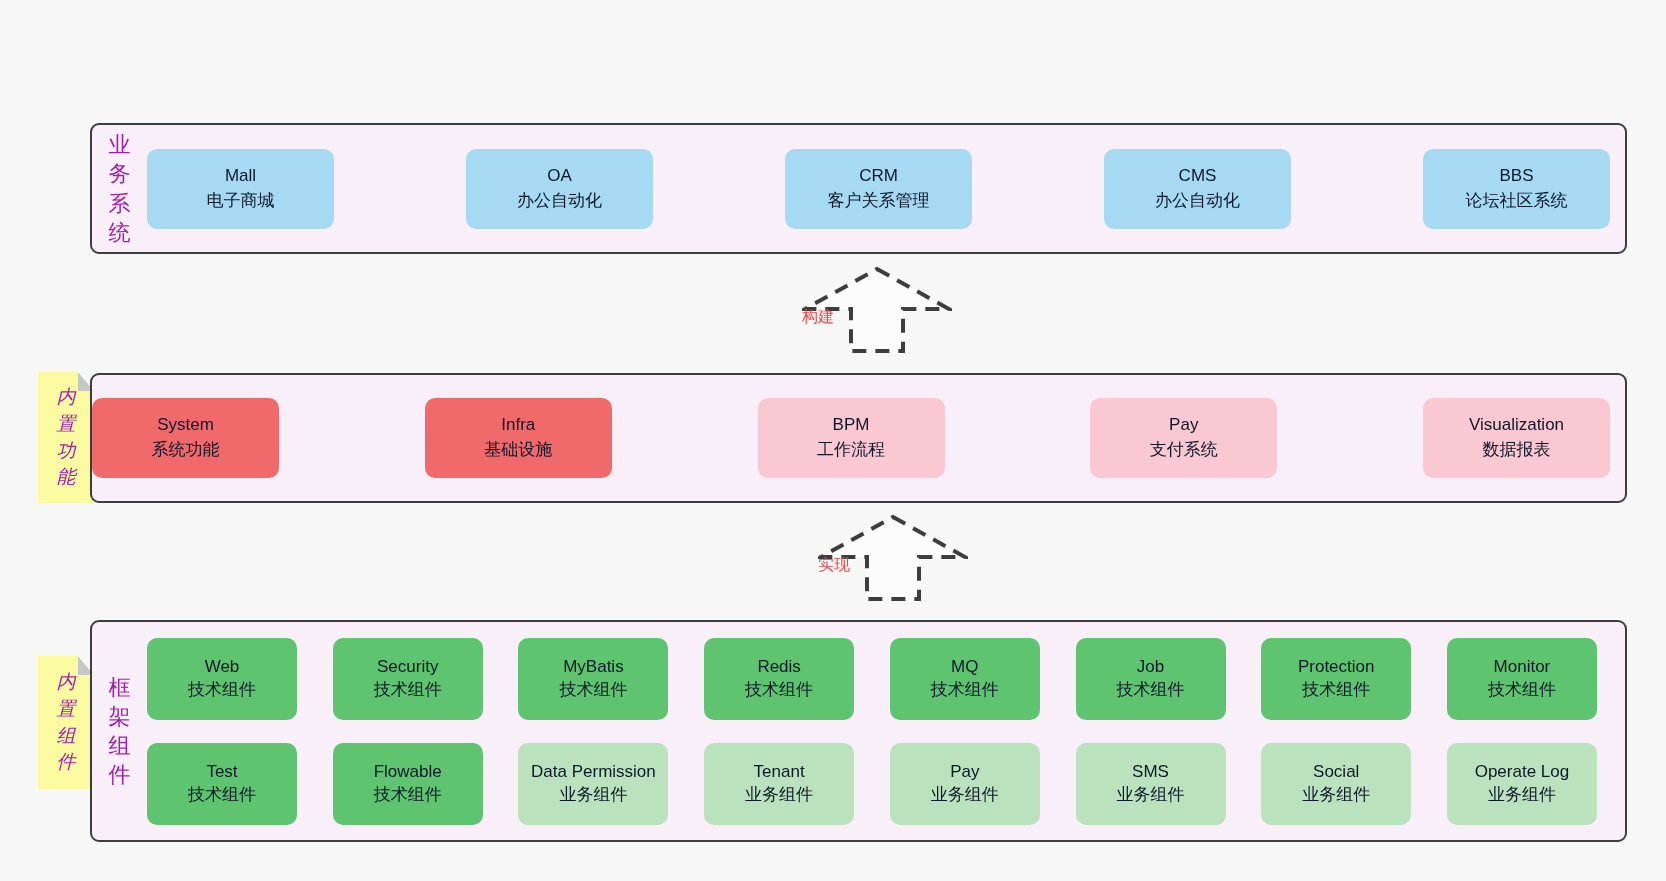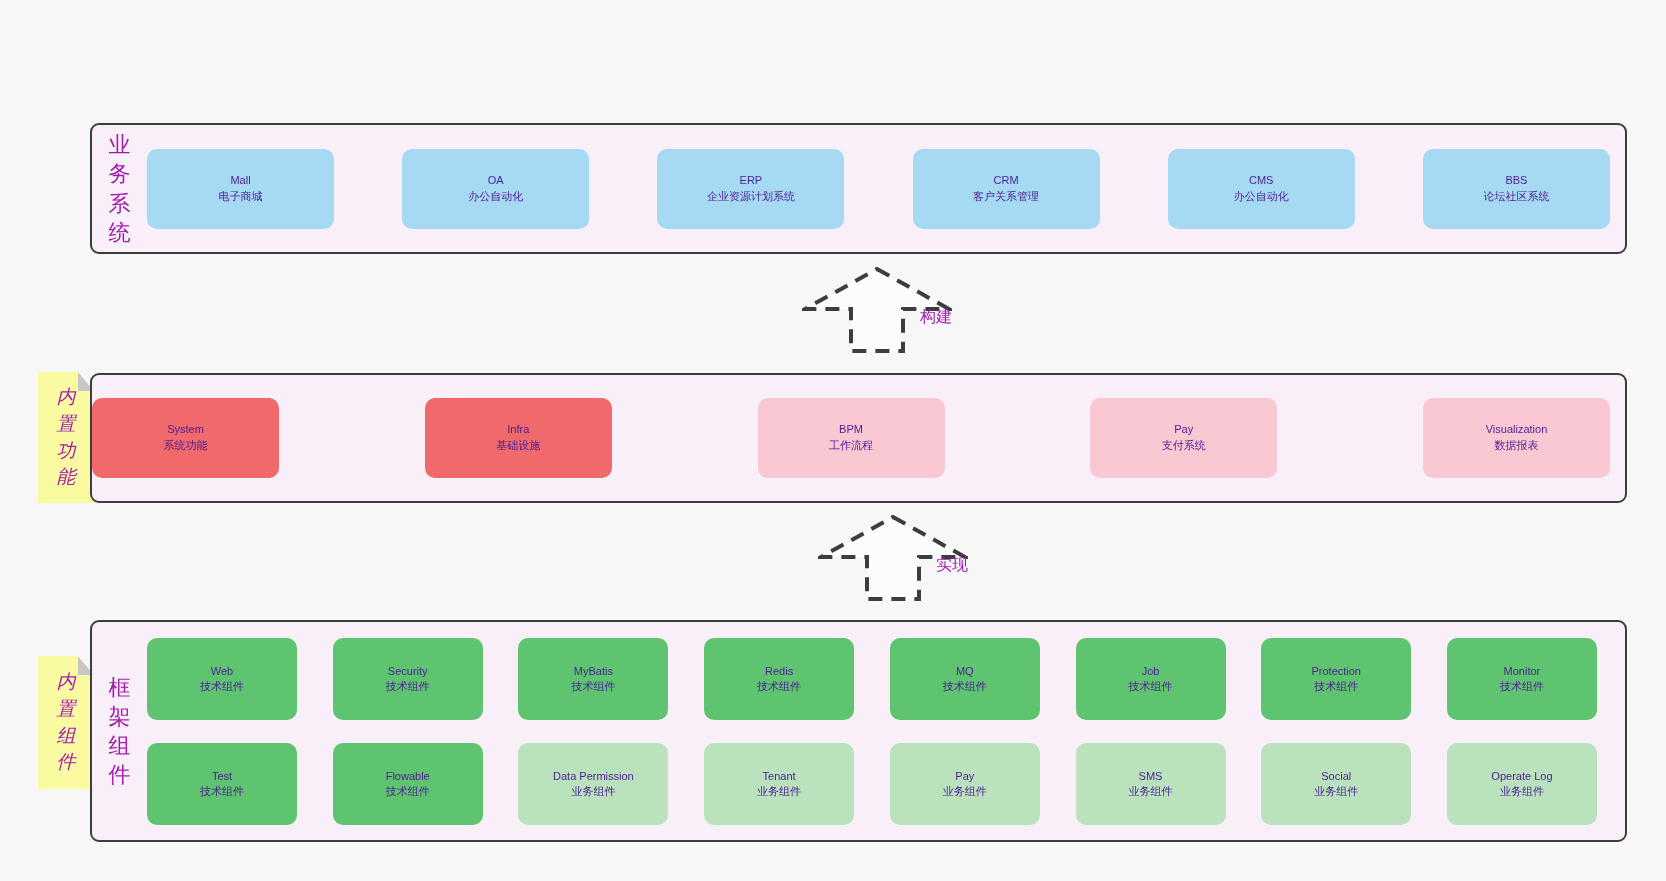--- a/index.html
+++ b/index.html
@@ -15,22 +15,22 @@
   .band1{top:123px;height:131px}
   .band2{top:373px;height:130px}
   .band3{top:620px;height:222px}
   .band-label{flex:0 0 55px;display:flex;justify-content:center;align-items:center}
   .vtext{width:1.06em;word-break:break-all;line-height:1.32;text-align:center;font-size:22px;color:#a21caf}
   .band-content{flex:1 1 auto;display:flex;justify-content:space-between;align-items:center;padding-right:15px}
   .band3 .band-content{flex-direction:column;gap:23px;padding-right:28px}
   .brow{display:flex;justify-content:space-between;width:100%}
   .box{
     display:flex;flex-direction:column;justify-content:center;align-items:center;
-    text-align:center;border-radius:10px;font-size:11px;line-height:1.45;
-    padding:0 12px;box-sizing:border-box;color:#4c1d95;
+    text-align:center;border-radius:10px;font-size:17px;line-height:1.45;
+    padding:0 12px;box-sizing:border-box;color:#0f172a;
   }
   .box-lg{width:187px;height:80px}
   .box-sm{width:150px;height:82px;line-height:1.32}
   .blue{background:#a6d9f2}
   .red{background:#f0696b}
   .pink{background:#f9c8d2}
   .green{background:#5ec470}
   .lgreen{background:#bae3bd}
   .note{
     position:absolute;left:38px;width:56px;background:#fafaa0;z-index:1;
@@ -40,21 +40,21 @@
   }
   .note::after{
     content:"";position:absolute;top:0;right:0;width:16px;height:19px;background:#c7c7c7;
     clip-path:polygon(0 0,100% 100%,0 100%);
   }
   .note1{top:372px;height:131px}
   .note2{top:656px;height:133px}
   .note .vtext{font-size:19px;line-height:1.4}
   .arrow{position:absolute;width:150px;height:88px;z-index:2}
   .arrow svg{position:absolute;left:0;top:0;width:100%;height:100%}
-  .arrow-label{position:absolute;top:41px;left:0;width:100%;text-align:right;font-size:16px;color:#a21caf}
+  .arrow-label{position:absolute;top:41px;left:0;width:100%;text-align:left;font-size:16px;color:#ef4444}
   .arrow1{left:802px;top:266px}
   .arrow2{left:818px;top:514px}
 </style>
 </head>
 <body>
 
 <div class="canvas">
 
   <div class="band band1">
     <div class="band-label">
@@ -63,24 +63,20 @@
     <div class="band-content">
       <div class="box box-lg blue">
         <div>Mall</div>
         <div>电子商城</div>
       </div>
       <div class="box box-lg blue">
         <div>OA</div>
         <div>办公自动化</div>
       </div>
       <div class="box box-lg blue">
-        <div>ERP</div>
-        <div>企业资源计划系统</div>
-      </div>
-      <div class="box box-lg blue">
         <div>CRM</div>
         <div>客户关系管理</div>
       </div>
       <div class="box box-lg blue">
         <div>CMS</div>
         <div>办公自动化</div>
       </div>
       <div class="box box-lg blue">
         <div>BBS</div>
         <div>论坛社区系统</div>

